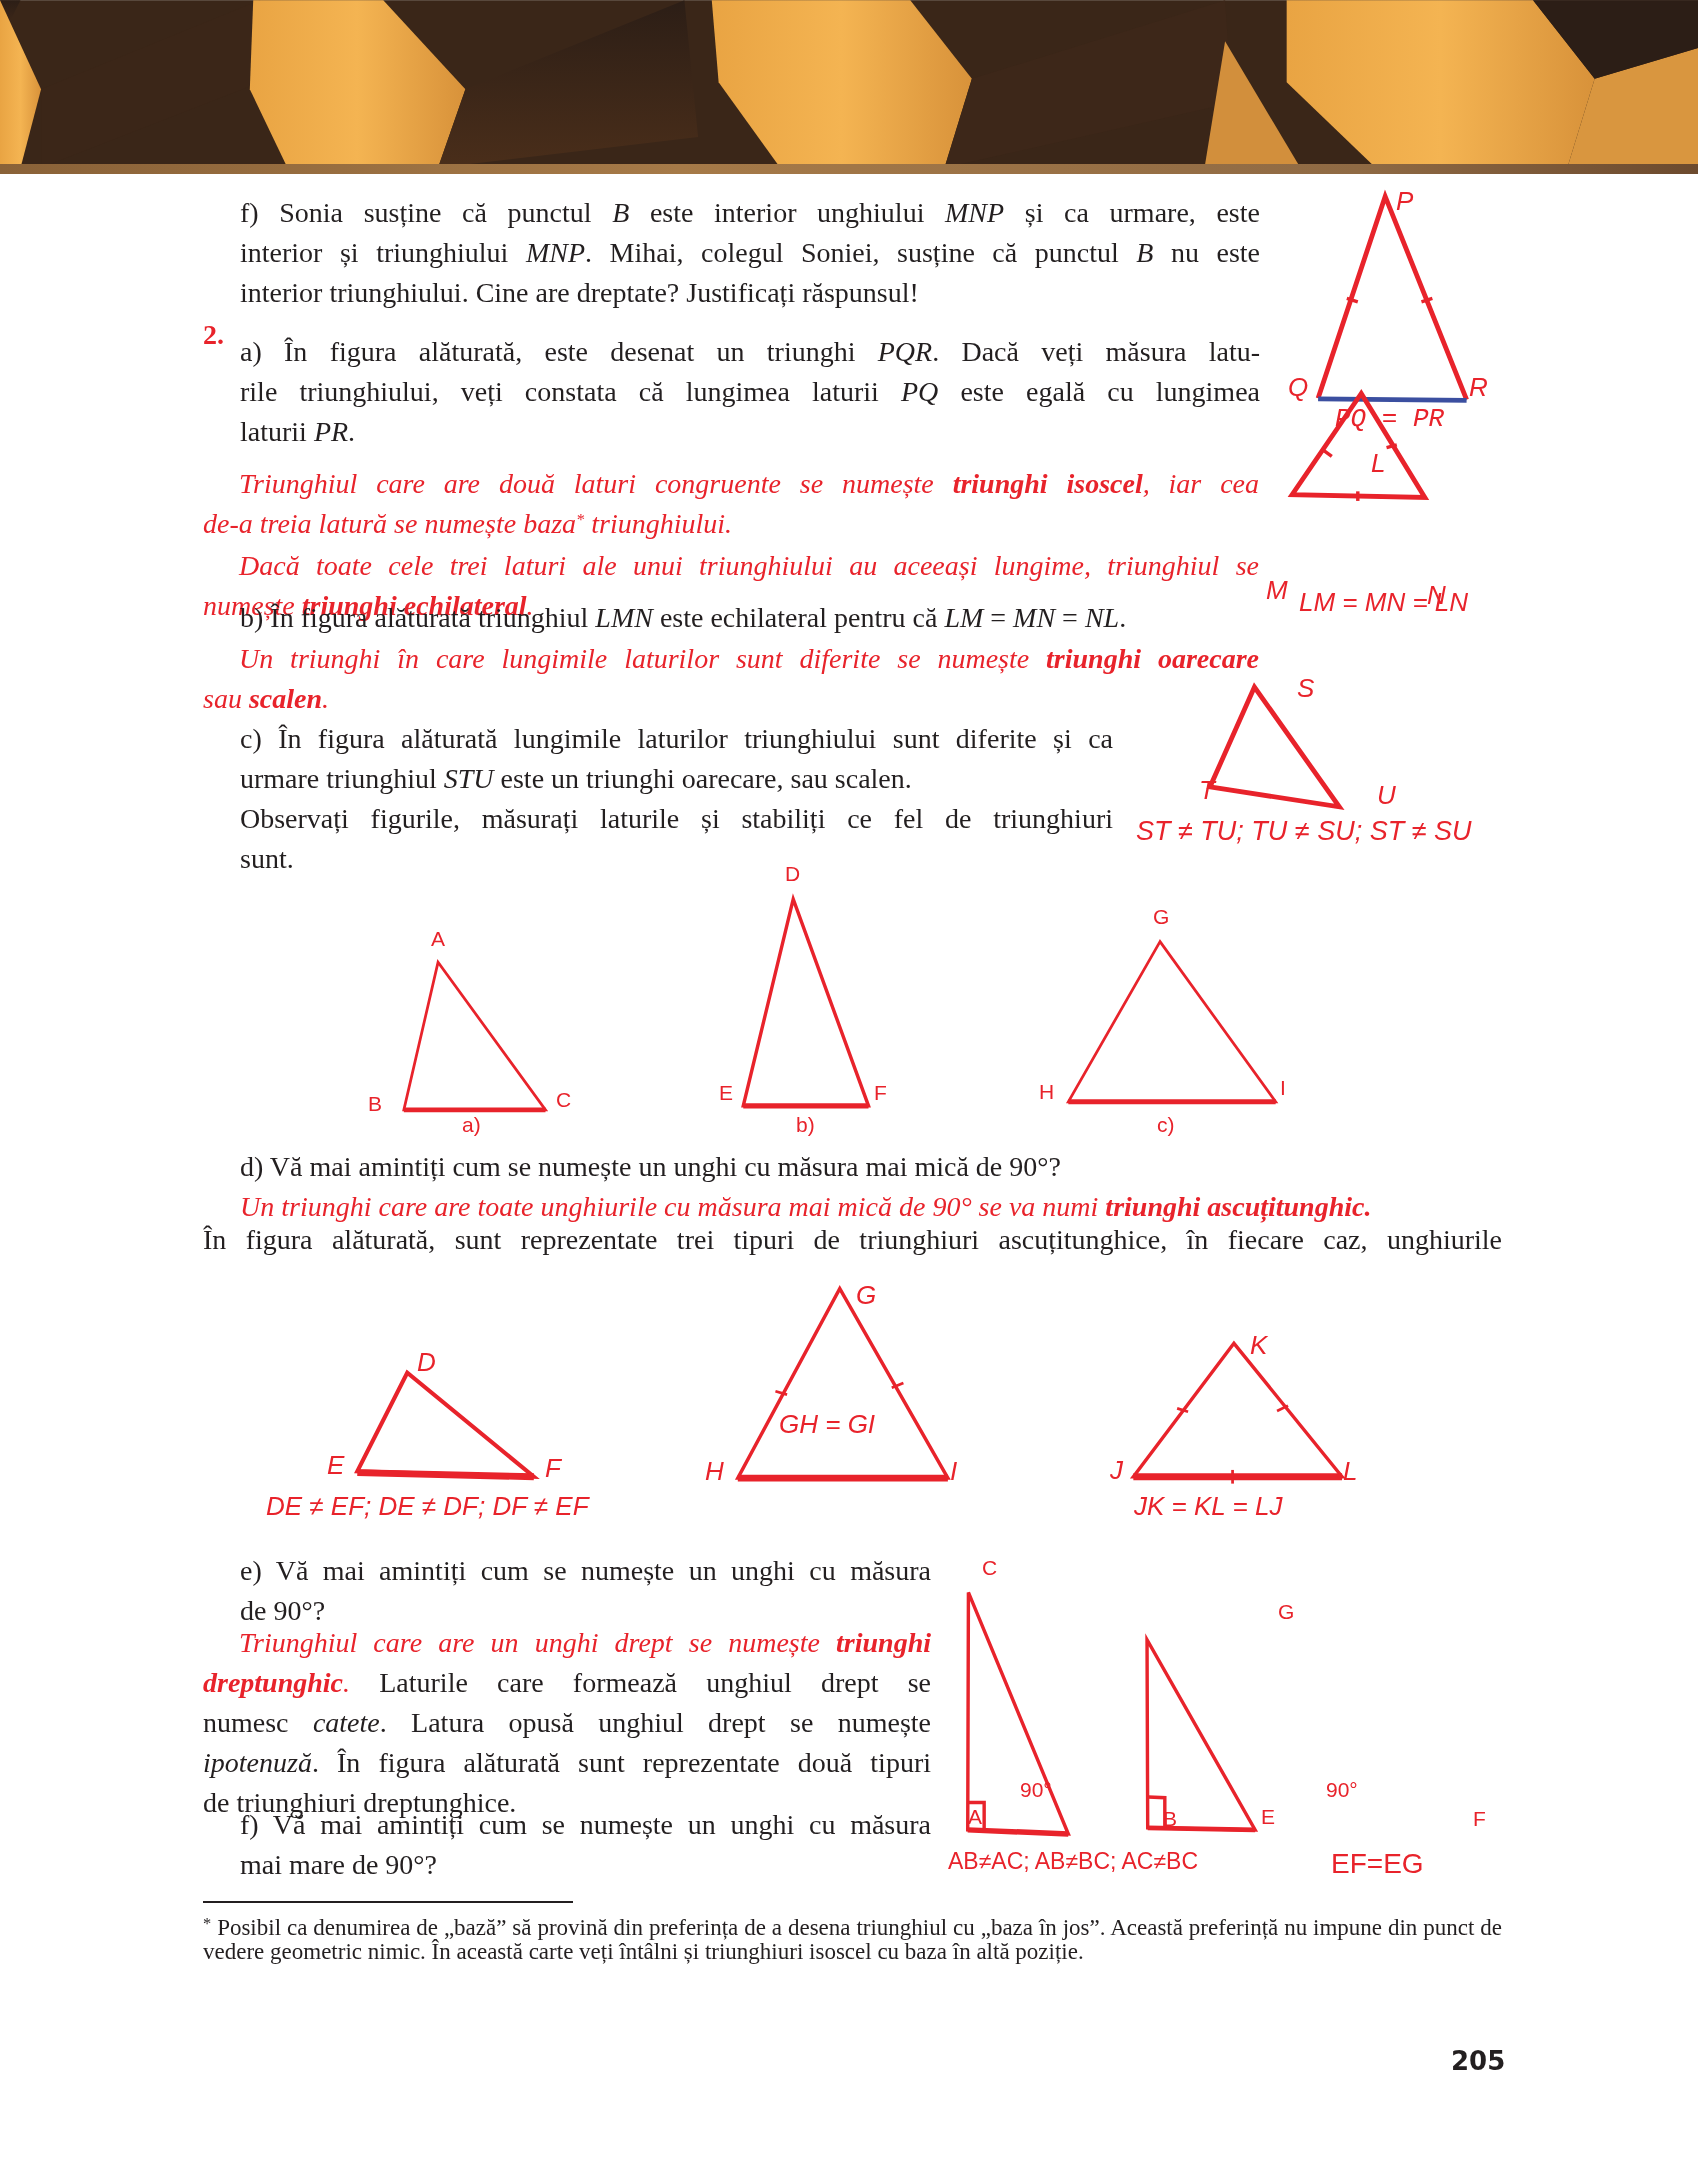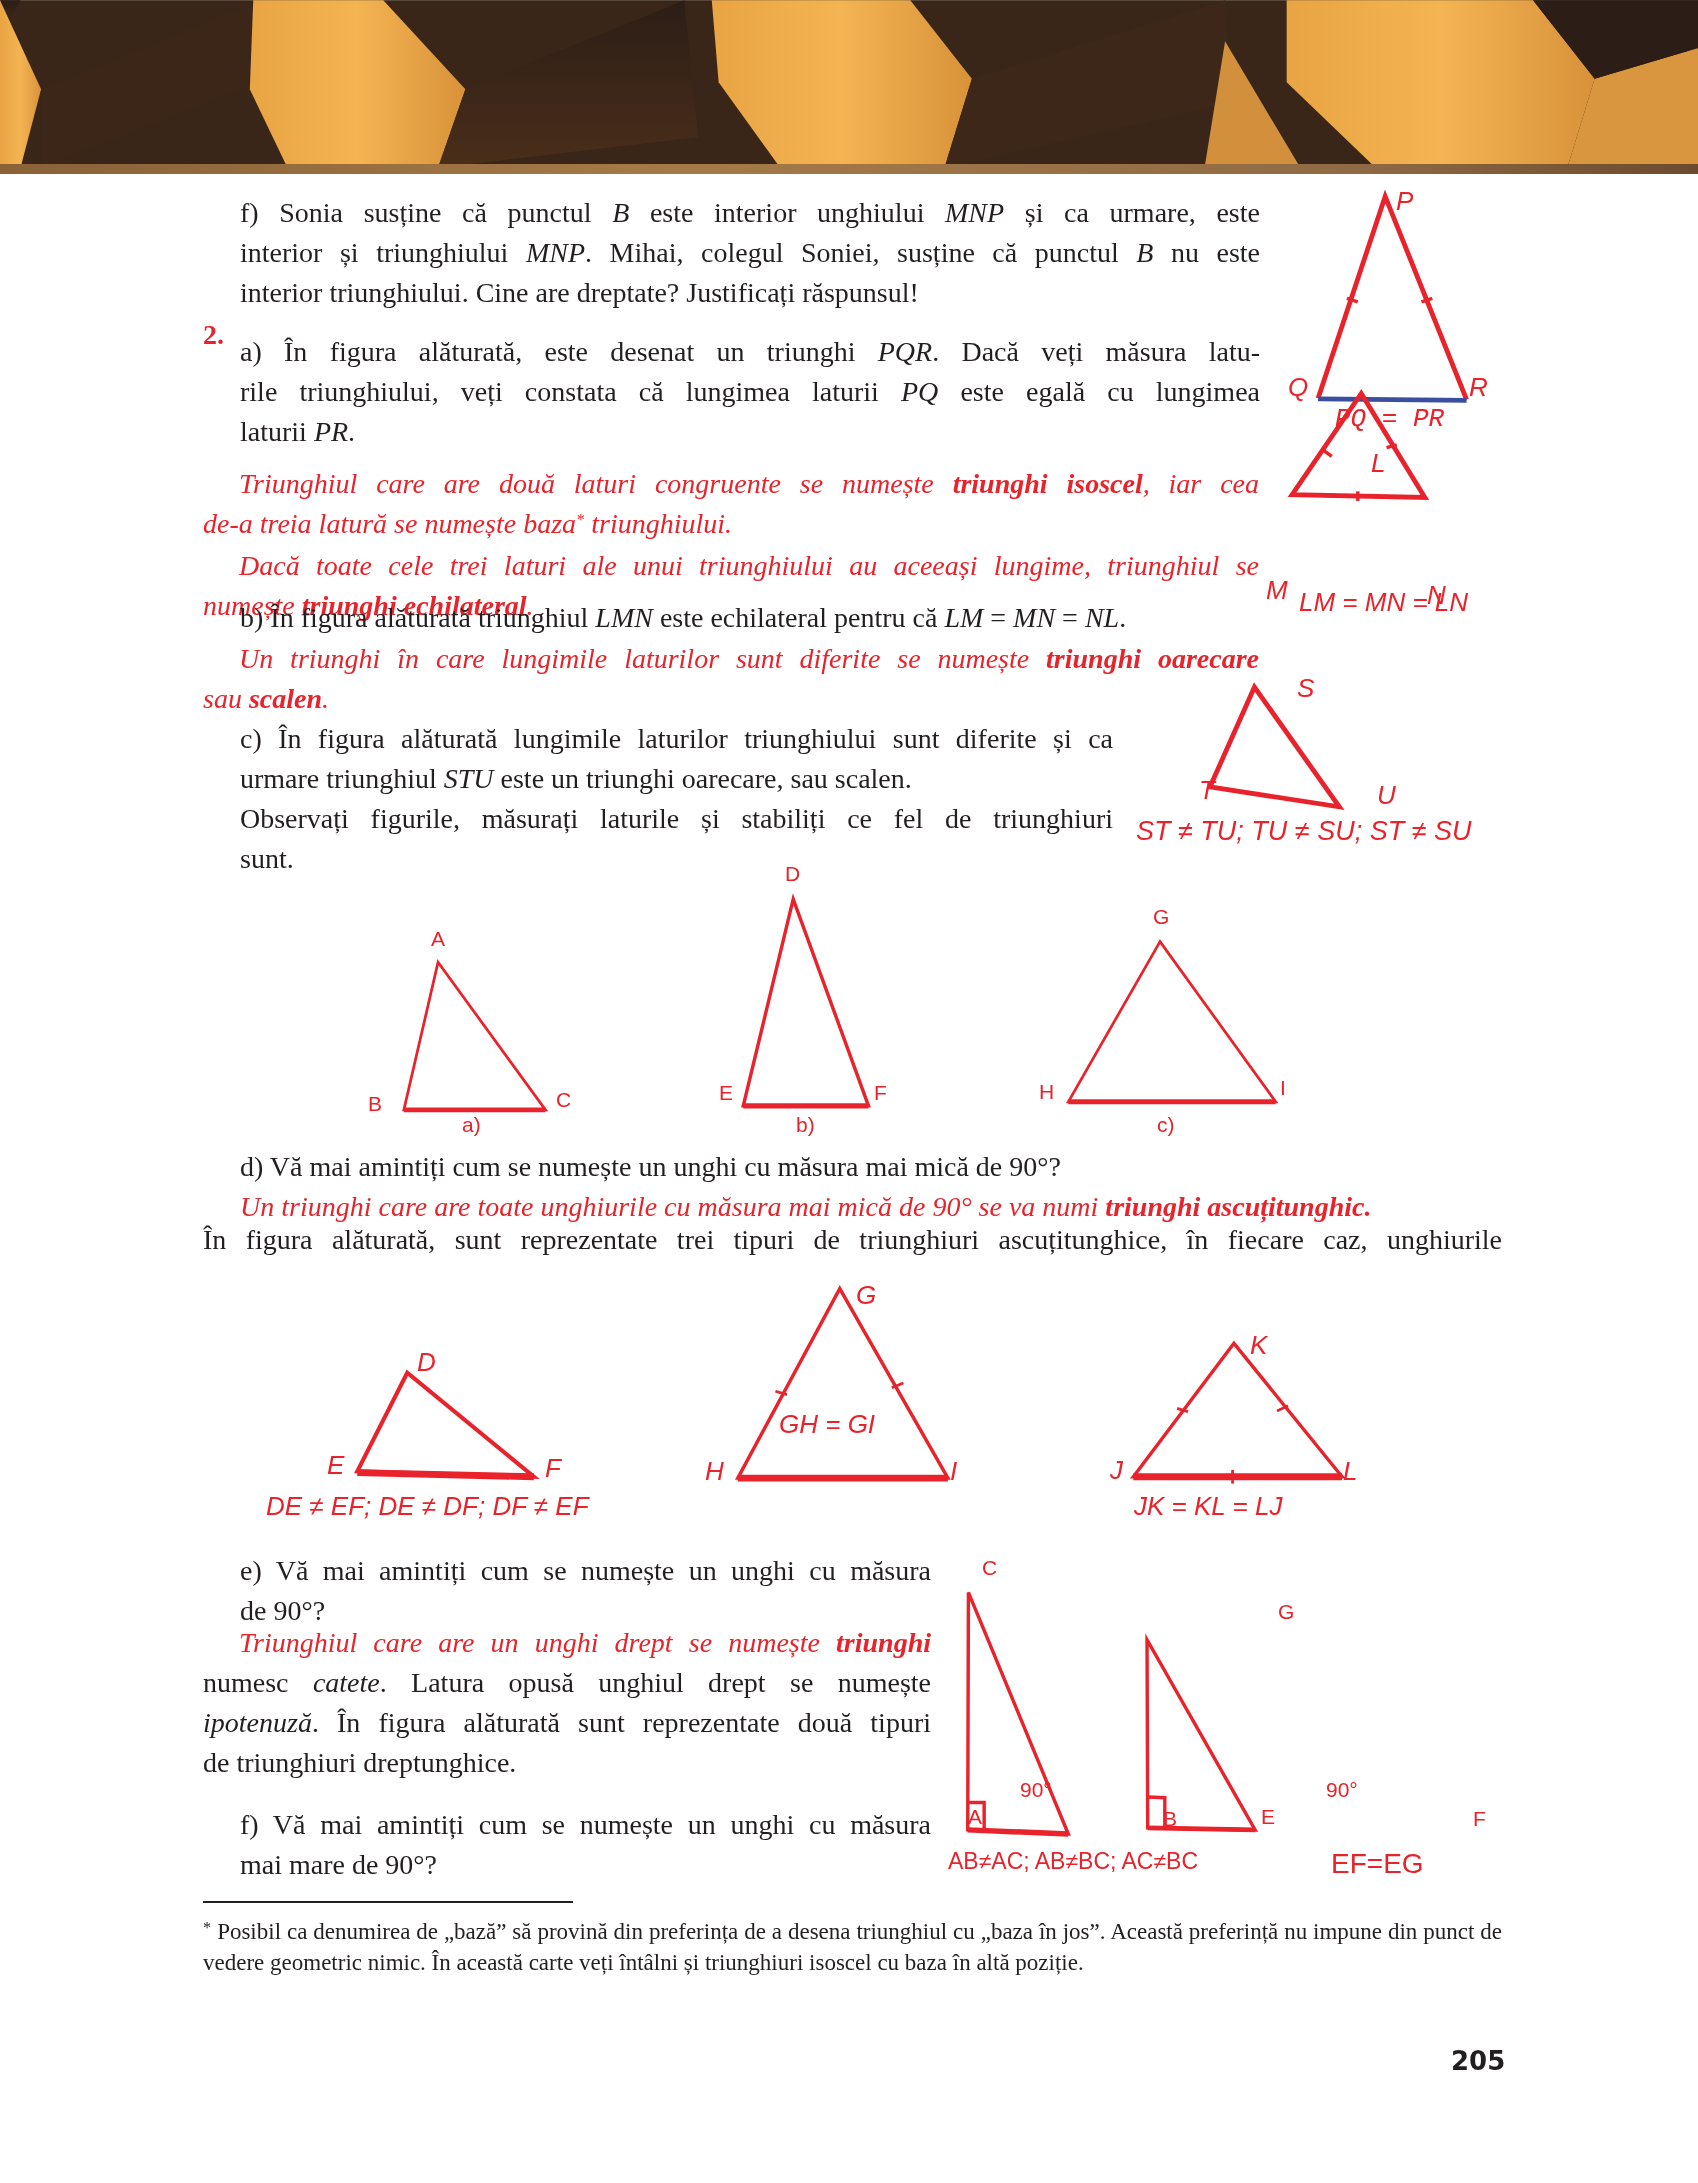--- a/index.html
+++ b/index.html
@@ -15,21 +15,21 @@
   .red b { font-weight:bold; }
   .num { color:#e8232b; font-weight:bold; font-style:normal; }
   i { font-style:italic; }
   .sup { font-size:16.4px; vertical-align:top; position:relative; top:-4.1px; }
   .fig-label { position:absolute; font-family:"Liberation Sans", sans-serif; color:#e8232b; }
   .fig-it { font-style:italic; font-size:26px; }
   .fig-up { font-size:21px; }
   .caption-it { font-style:italic; font-size:26px; }
   svg.figs { position:absolute; left:0; top:0; }
   .fn-rule { position:absolute; left:203px; top:1901px; width:370px; height:2.1px; background:#231f20; }
-  .fn { position:absolute; left:203px; top:1916px; width:1299px; font-size:23px; line-height:31px; }
+  .fn { position:absolute; left:203px; top:1916px; width:1299px; font-size:23px; line-height:24px; }
   .page-num { position:absolute; left:1451px; top:2046px; font-family:"DejaVu Sans", sans-serif;
     font-weight:bold; font-size:26px; color:#231f20; }
 </style>
 </head>
 <body>
 
 <div class="header">
   <svg width="1698" height="168" viewBox="0 0 2481 245">
     <defs>
       <linearGradient id="gold" x1="0" y1="0" x2="1" y2="0">
@@ -106,20 +106,21 @@
 <div class="p" style="left:203px; top:1220px; width:1299px;">
   <span class="line just">În figura alăturată, sunt reprezentate trei tipuri de triunghiuri ascuțitunghice, în fiecare caz, unghiurile</span>
 </div>
 
 <div class="p" style="left:240px; top:1551px; width:691px;">
   <span class="line just">e) Vă mai amintiți cum se numește un unghi cu măsura</span>
   <span class="line">de 90°?</span>
 </div>
 <div class="p" style="left:203px; top:1623px; width:728px;">
   <span class="line just" style="padding-left:36px;"><span class="red">Triunghiul care are un unghi drept se numește <b>triunghi</b></span></span>
+  <span class="line just"><span class="red"><b>dreptunghic</b>.</span> Laturile care formează unghiul drept se</span>
   <span class="line just">numesc <i>catete</i>. Latura opusă unghiul drept se numește</span>
   <span class="line just"><i>ipotenuză</i>. În figura alăturată sunt reprezentate două tipuri</span>
   <span class="line">de triunghiuri dreptunghice.</span>
 </div>
 <div class="p" style="left:240px; top:1805px; width:691px;">
   <span class="line just">f) Vă mai amintiți cum se numește un unghi cu măsura</span>
   <span class="line">mai mare de 90°?</span>
 </div>
 
 <svg class="figs" width="1698" height="2183" viewBox="0 0 2481 3190">

